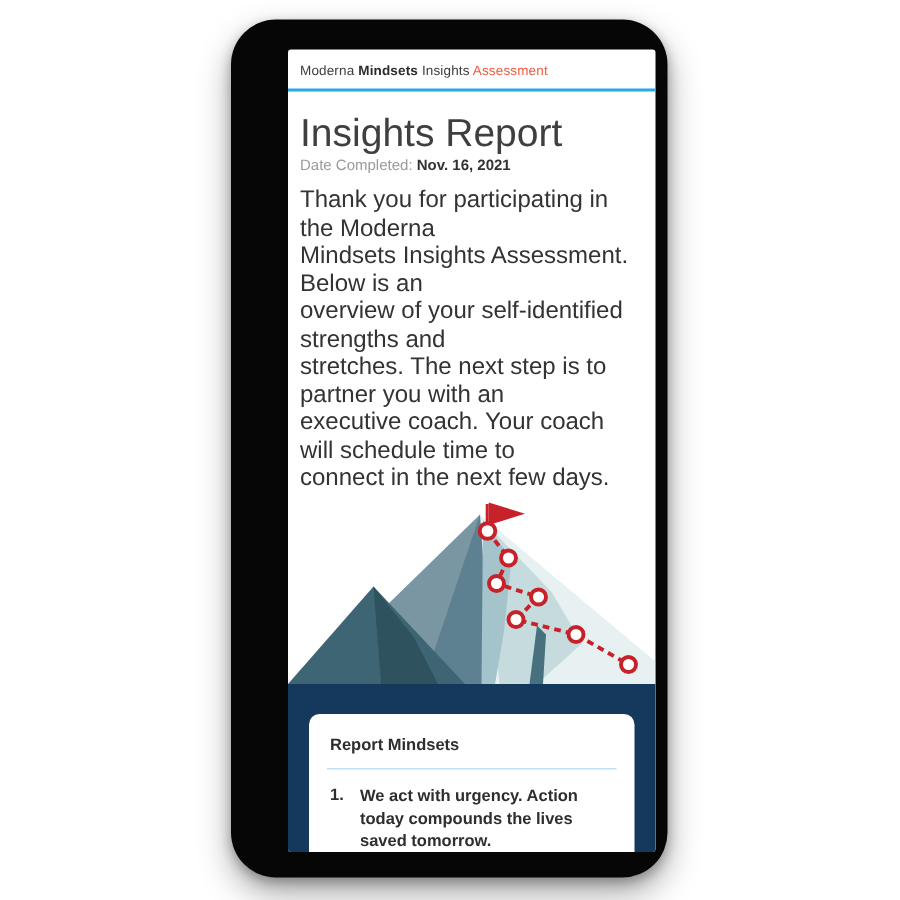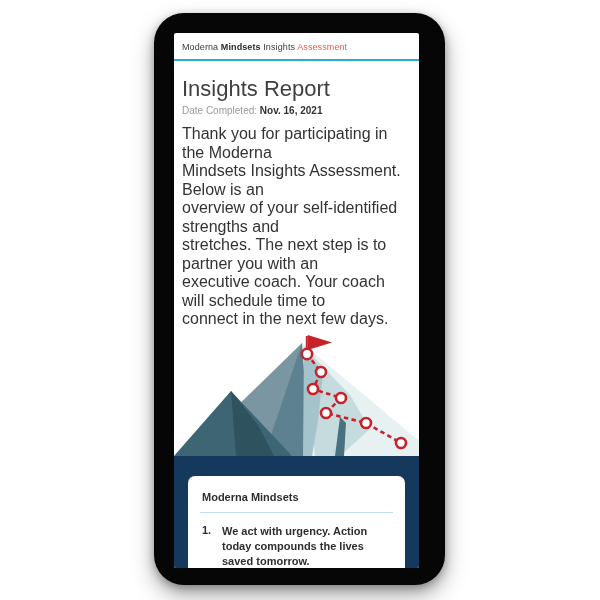--- a/index.html
+++ b/index.html
@@ -6,34 +6,34 @@
   body{
     width:600px;height:600px;background:#ffffff;position:relative;overflow:hidden;
     font-family:"Liberation Sans", sans-serif;
   }
   .phone{
     position:absolute;left:154px;top:13px;width:291px;height:572px;
     background:#060606;border-radius:30px;
     box-shadow:0 10px 22px rgba(0,0,0,0.35), 0 3px 8px rgba(0,0,0,0.28);
   }
   .screen{
-    position:absolute;left:20px;top:20px;width:245px;height:535px;
+    position:absolute;left:38px;top:20px;width:245px;height:535px;
     background:#ffffff;border-radius:2px;overflow:hidden;
   }
   
   .app-header{
     height:28px;border-bottom:2px solid #29ABE2;
     padding:9px 8px 0 8px;box-sizing:border-box;
     font-size:9px;color:#3d3d3d;letter-spacing:0.1px;white-space:nowrap;
   }
   .app-header .b{font-weight:bold;color:#2b2b2b;}
   .app-header .hl{color:#F15B42;}
   
   .title{
-    margin:16px 8px 0 8px;font-size:22px;line-height:23px;color:#3f3f3f;
+    margin:16px 8px 0 8px;font-size:26px;line-height:23px;color:#3f3f3f;
   }
   .dateline{margin:5px 8px 0 8px;font-size:10px;color:#9a9a9a;}
   .dateline .v{font-weight:bold;color:#333333;}
   .intro{
     margin:9px 8px 0 8px;font-size:16px;line-height:18.5px;color:#333333;
     white-space:pre-line;
   }
   
   .illus{display:block;width:245px;height:125px;margin-top:2px;}
   
@@ -103,21 +103,21 @@
       </g>
 
       <g>
         <rect x="131.8" y="5" width="2" height="14" fill="#C7222A"></rect>
         <polygon points="133.8,4 158,11.5 133.8,19" fill="#C7222A"></polygon>
       </g>
     </svg>
 
     <div class="navy">
       <div class="card">
-        <div class="card-title">Moderna Mindsets</div>
+        <div class="card-title">Report Mindsets</div>
 
         <div class="mitem">
           <span class="num">1.</span>
           <span class="txt">We act with urgency. Action
 today compounds the lives
 saved tomorrow.</span>
         </div>
 
         <div class="mitem">
           <span class="num">2.</span>

